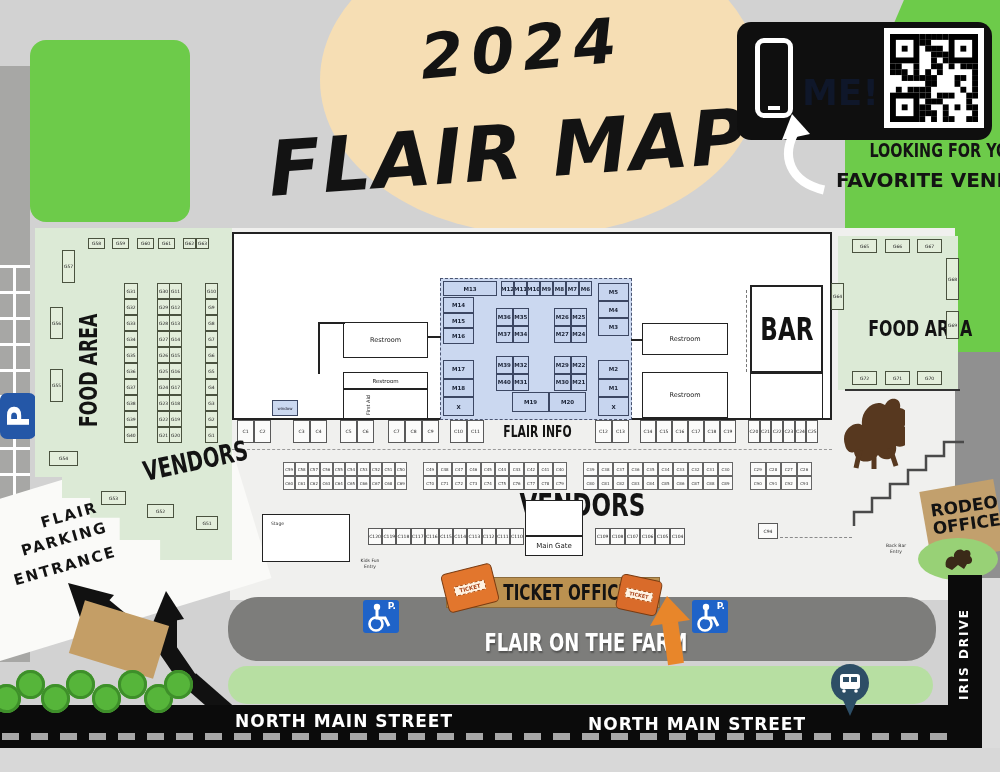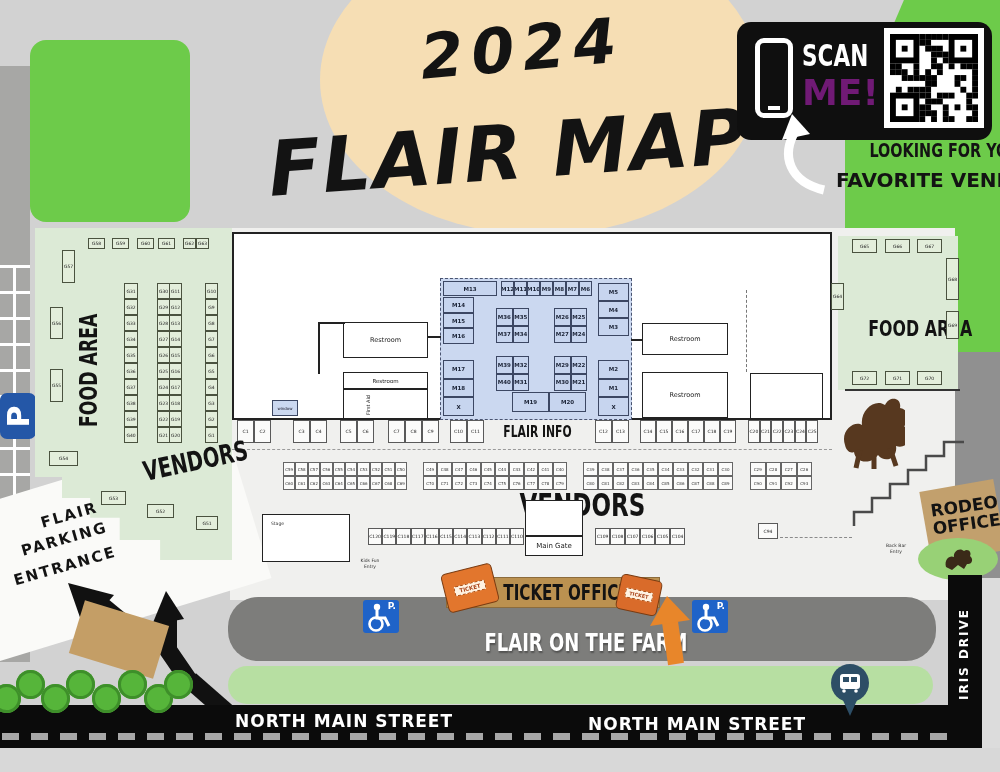--- a/index.html
+++ b/index.html
@@ -45,22 +45,21 @@
   </div>
 
   <div class="abs hd" style="left:420px;top:12px;font-size:62px;font-style:italic;letter-spacing:8px;
               transform:rotate(-5deg);">2024</div>
   <div class="abs hd" style="left:268px;top:108px;font-size:76px;font-style:italic;letter-spacing:2px;
               transform:rotate(-4deg);">FLAIR MAP</div>
 
   <div class="abs" style="left:737px;top:22px;width:255px;height:118px;background:#0f0f0f;border-radius:14px;"></div>
   <div class="abs" style="left:755px;top:38px;width:38px;height:80px;border:5px solid #fff;border-radius:9px;"></div>
   <div class="abs" style="left:768px;top:106px;width:12px;height:4px;background:#fff;"></div>
-  <div class="abs hd" style="left:802px;top:38px;font-size:30px;color:#fff;"><span class="cx cxl">SCAN</span></div>
-  <div class="abs hd" style="left:802px;top:72px;font-size:36px;color:#701a75;">ME!</div>
+  <div class="abs hd" style="left:802px;top:72px;font-size:36px;color:#0f172a;">ME!</div>
   <div class="abs" id="qr" style="left:884px;top:28px;width:100px;height:100px;background:#fff;padding:6px;">
       <svg width="88" height="88" viewBox="0 0 90 90" xmlns="http://www.w3.org/2000/svg" fill="#000">
         <rect x="30" y="0" width="6" height="6"></rect>
         <rect x="36" y="0" width="6" height="6"></rect>
         <rect x="42" y="0" width="6" height="6"></rect>
         <rect x="48" y="0" width="6" height="6"></rect>
         <rect x="54" y="0" width="6" height="6"></rect>
         <rect x="30" y="6" width="6" height="6"></rect>
         <rect x="36" y="6" width="6" height="6"></rect>
         <rect x="36" y="12" width="6" height="6"></rect>
@@ -236,20 +235,23 @@
     </div>
   <div class="abs box1" style="left:343px;top:389px;width:85px;height:30px;">
     <span class="lbl" style="position:absolute;left:14px;top:12px;font-size:5px;transform:rotate(-90deg);">First Aid</span>
     </div>
   <div class="abs box1" style="left:642px;top:323px;width:86px;height:32px;display:flex;align-items:center;justify-content:center;">
     <span class="lbl">Restroom</span>
     </div>
   <div class="abs box1" style="left:642px;top:372px;width:86px;height:46px;display:flex;align-items:center;justify-content:center;">
     <span class="lbl">Restroom</span>
     </div>
+  <div class="abs box1" style="left:750px;top:285px;width:73px;height:88px;border-width:2px;display:flex;align-items:center;justify-content:center;">
+    <span class="hd" style="font-size:32px;"><span class="cx">BAR</span></span>
+    </div>
   <div class="abs box1" style="left:750px;top:373px;width:73px;height:46px;"></div>
   <div class="abs" style="left:272px;top:400px;width:26px;height:16px;background:#cbd8f0;border:1px solid #3c4763;
               display:flex;align-items:center;justify-content:center;">
     <span style="font-size:4px;color:#223;">window</span>
     </div>
 
   <div class="abs" style="left:318px;top:322px;width:2px;height:52px;background:#222;"></div>
   <div class="abs" style="left:318px;top:322px;width:27px;height:2px;background:#222;"></div>
   <div class="abs" style="left:427px;top:336px;width:14px;height:2px;background:#222;"></div>
   <div class="abs" style="left:631px;top:339px;width:12px;height:2px;background:#222;"></div>

